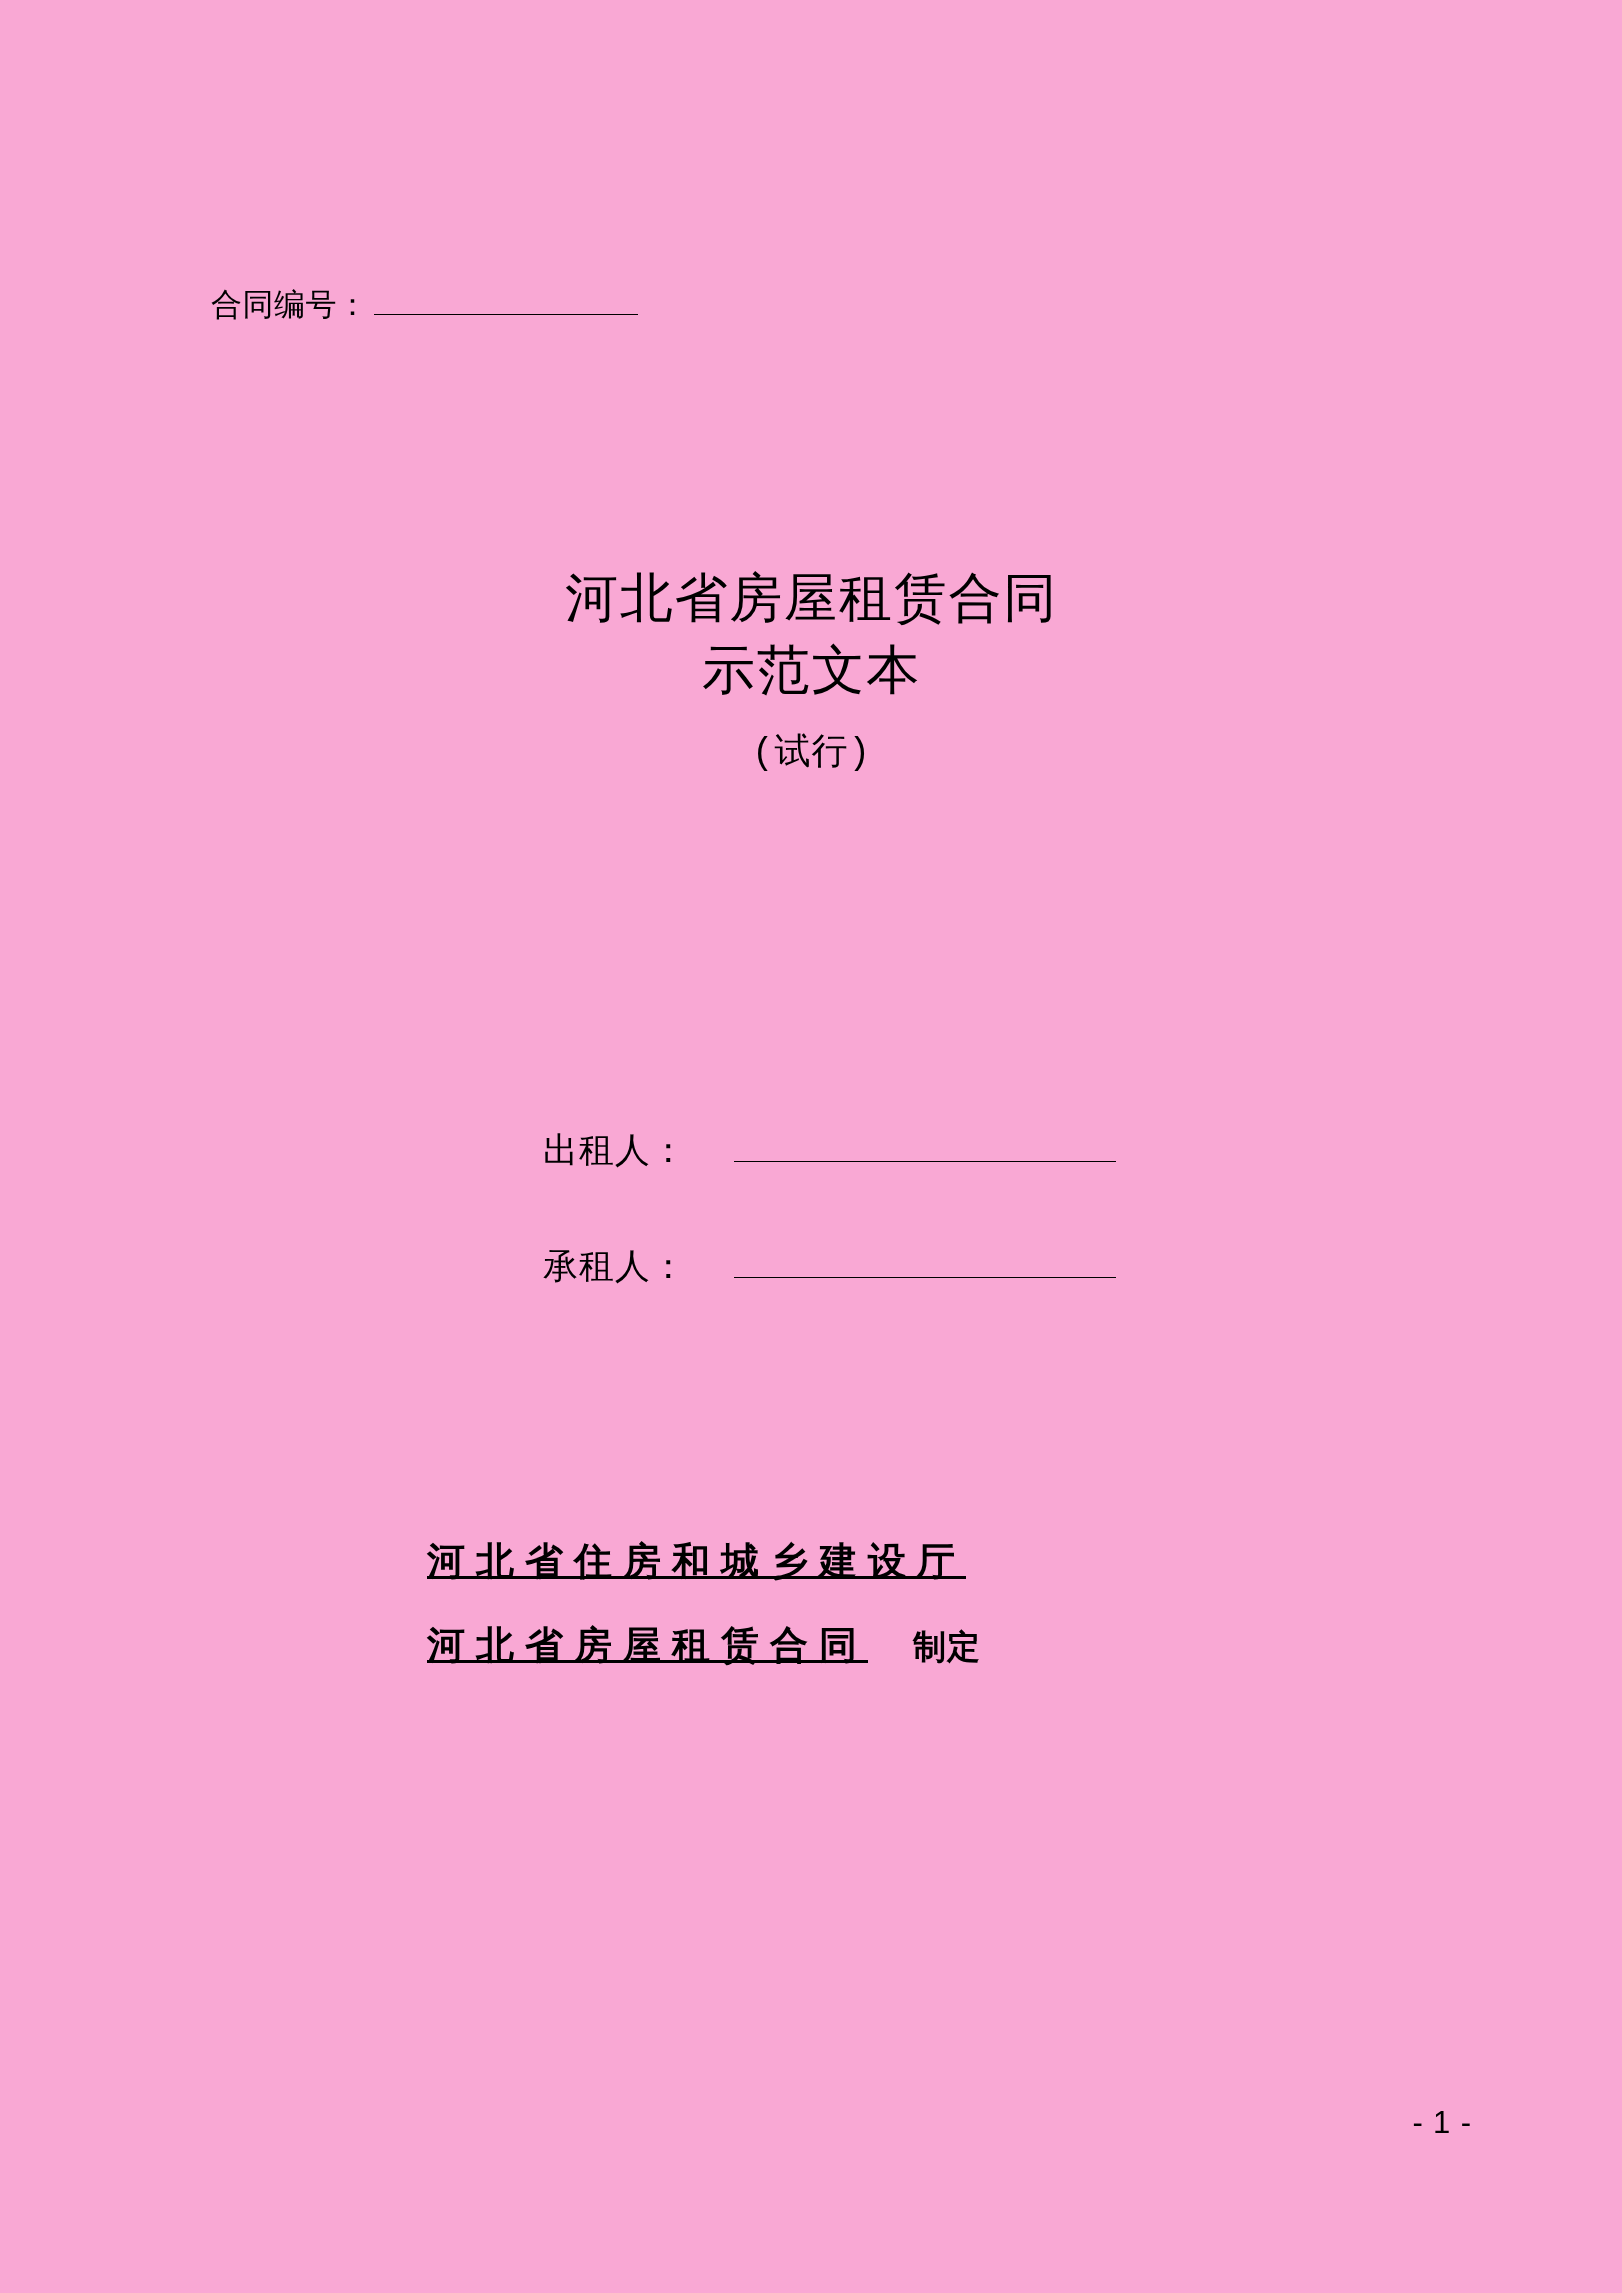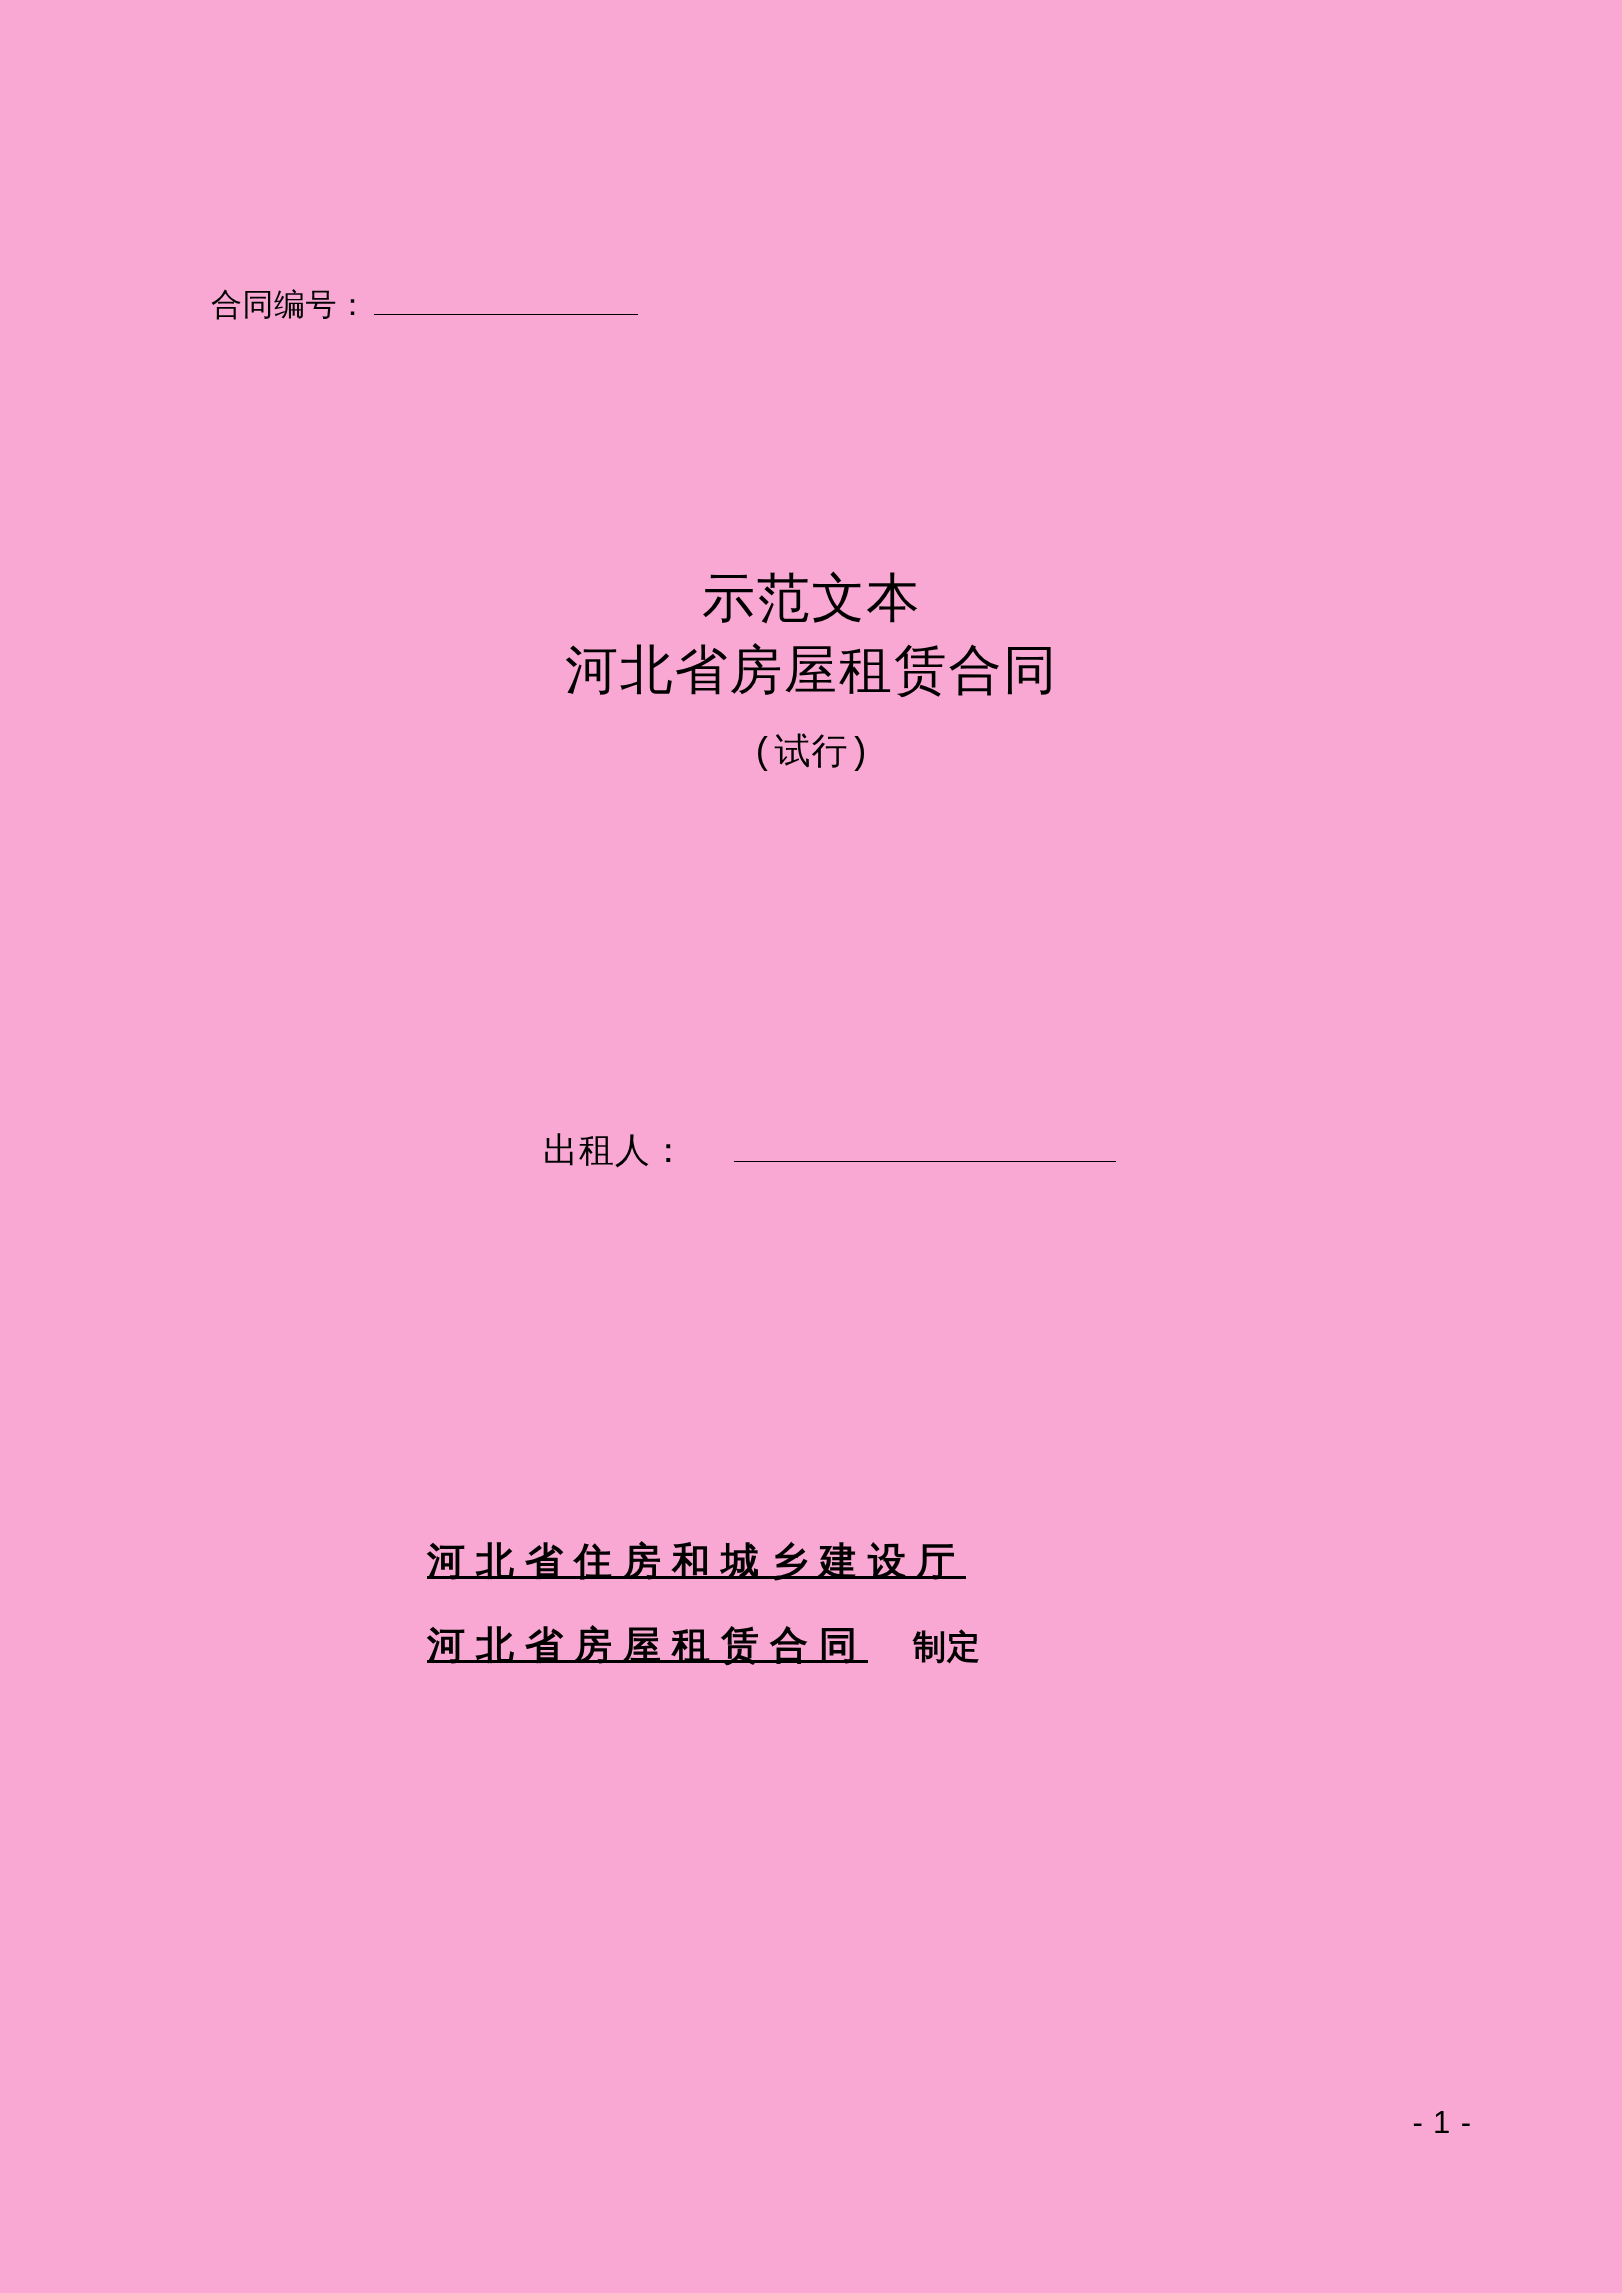--- a/index.html
+++ b/index.html
@@ -134,28 +134,32 @@
 <body>
 
 <div class="page">
 
   <div class="contract-no">
     <span class="label">合同编号：</span>
     <span class="blank"></span>
   </div>
 
   <div class="title-block">
+    <div class="title-line">河北省房屋租赁合同</div>
     <div class="title-line">示范文本</div>
-    <div class="title-line">河北省房屋租赁合同</div>
     <div class="subtitle">(试行)</div>
   </div>
 
   <div class="parties">
     <div class="party-row">
       <span class="p-label">出租人：</span>
+      <span class="p-blank"></span>
+    </div>
+    <div class="party-row">
+      <span class="p-label">承租人：</span>
       <span class="p-blank"></span>
     </div>
   </div>
 
   <div class="authorities">
     <div class="auth-row">
       <span class="auth-name">河北省住房和城乡建设厅</span>
       <span class="auth-suffix"></span>
     </div>
     <div class="auth-row">

